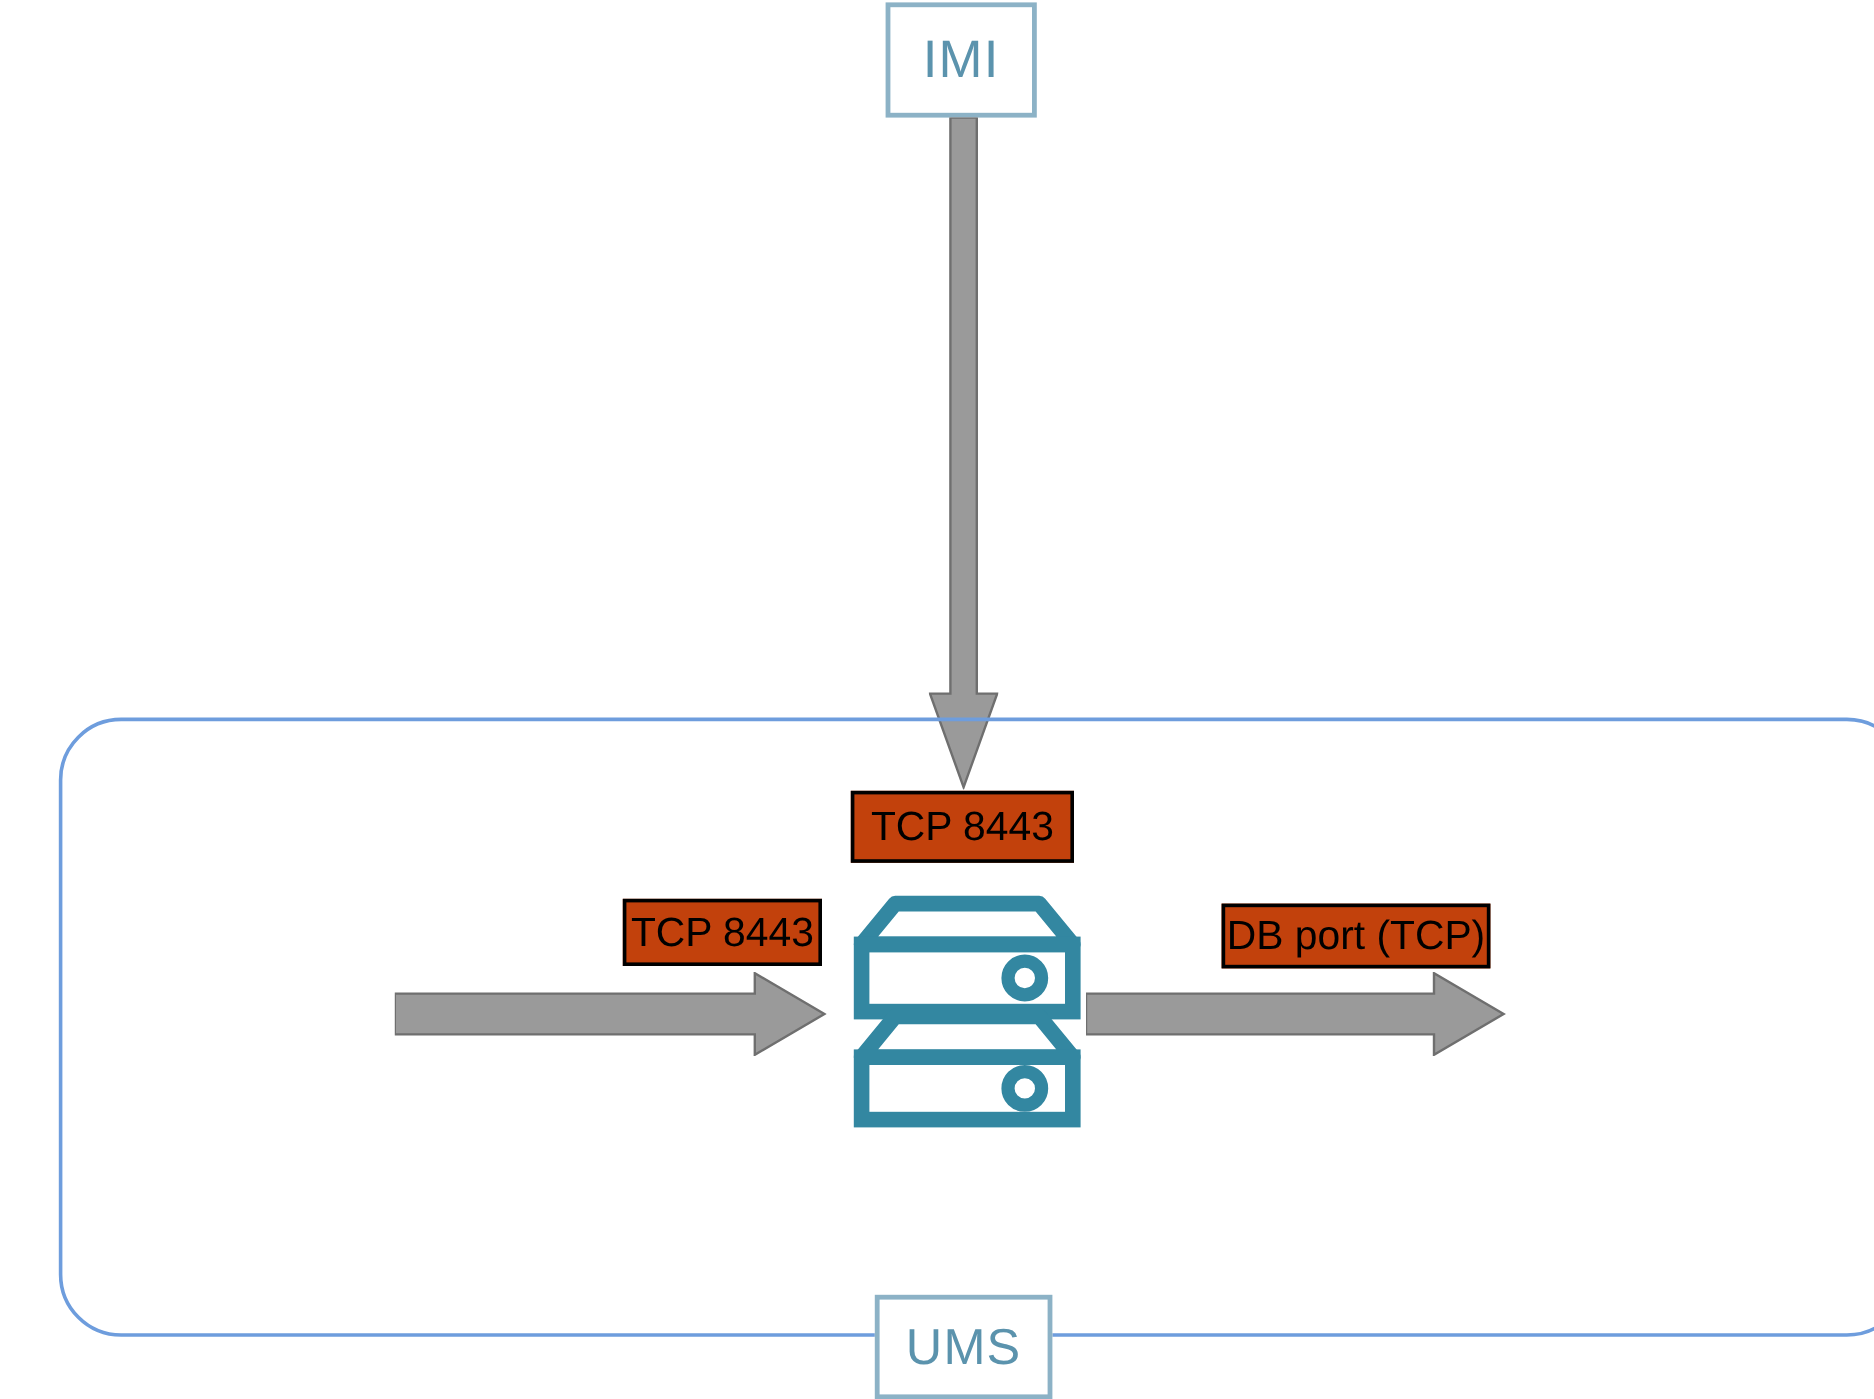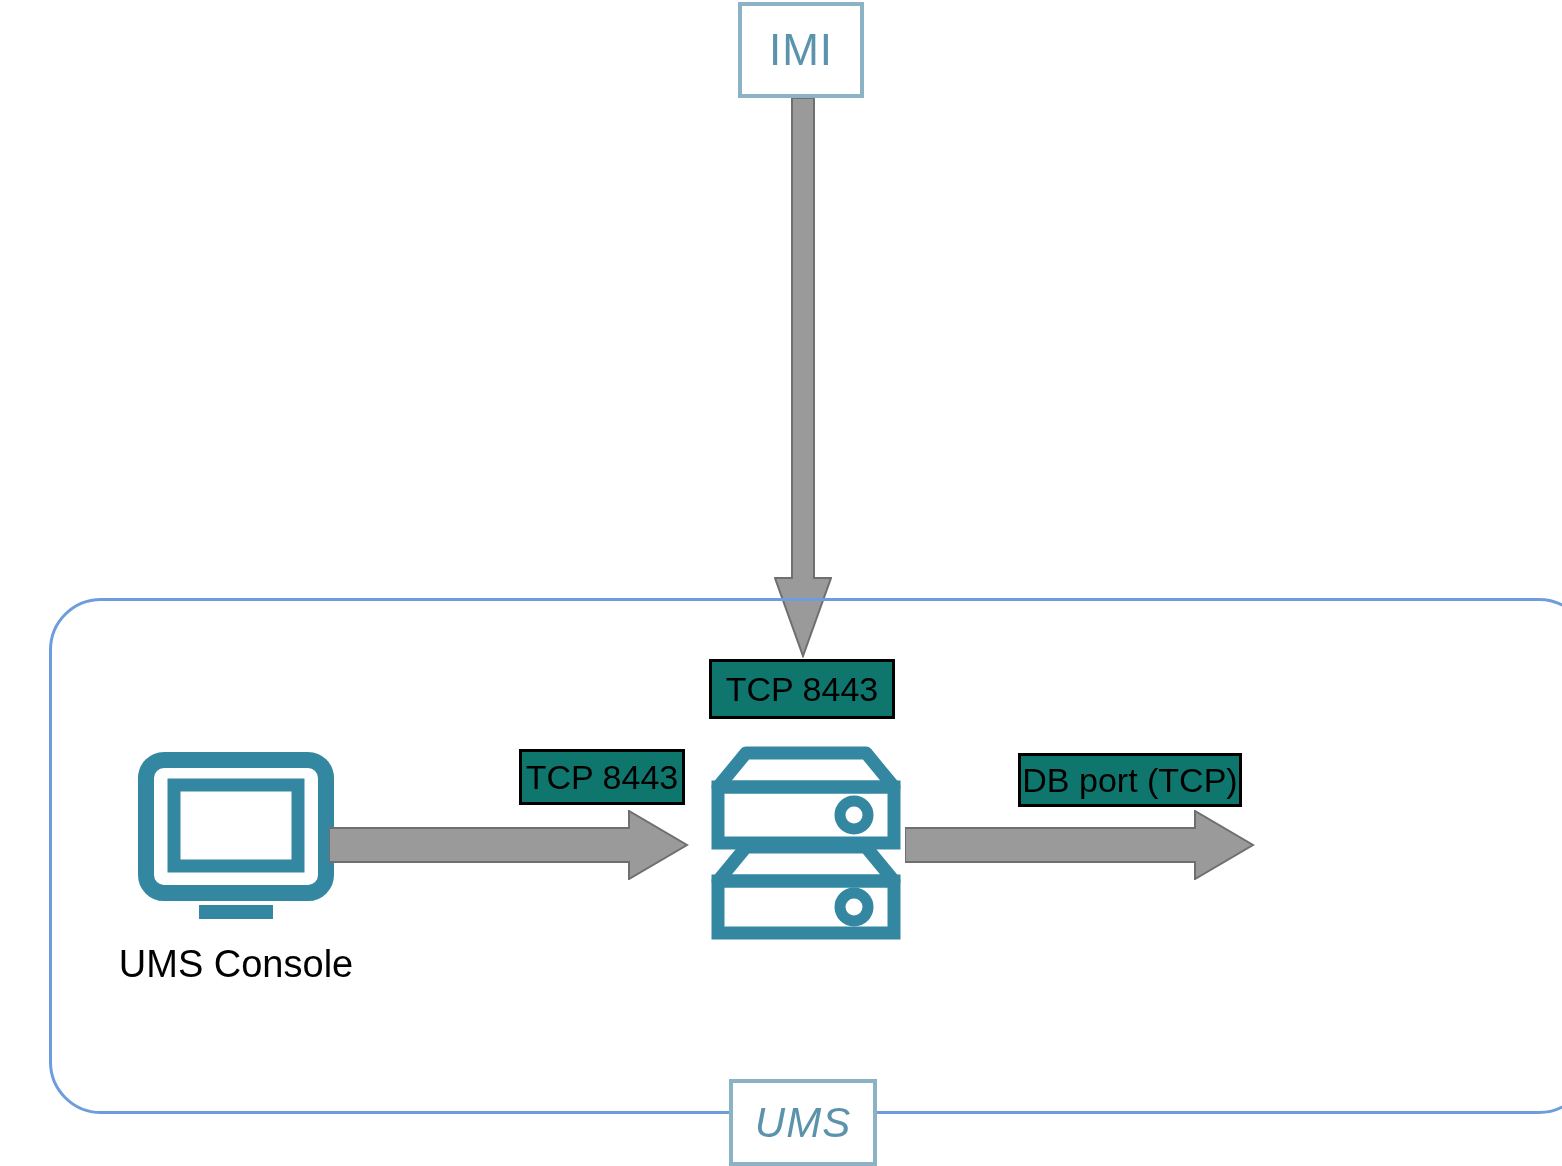--- a/index.html
+++ b/index.html
@@ -58,40 +58,39 @@
     left: 688px;
     top: 1079px;
     width: 148px;
     height: 87px;
     border: 4px solid #8cb2c6;
     background: #ffffff;
     box-sizing: border-box;
     display: flex;
     align-items: center;
     justify-content: center;
-    font-style: italic;
   }
   .ums-tag .label {
     font-size: 42px;
     color: #5b93ad;
     letter-spacing: 1px;
     line-height: 1;
   }
 
   
   .arrow {
     position: absolute;
   }
   .arrow svg { display: block; }
 
   
   .port-box {
     position: absolute;
     border: 3px solid #000000;
-    background: #0f766e;
+    background: #c2410c;
     box-sizing: border-box;
     display: flex;
     align-items: center;
     justify-content: center;
     color: #000000;
     font-size: 34px;
     line-height: 1;
     white-space: nowrap;
   }
   #port-top    { left: 668px; top: 659px;  width: 186px; height: 60px; }
@@ -129,28 +128,20 @@
       <polygon points="18,0 40,0 40,480 57,480 29,558 1,480 18,480" fill="#9a9a9a" stroke="#6f6f6f" stroke-width="2"></polygon>
     </svg>
   </div>
 
   <div class="ums-boundary"></div>
 
   <div class="port-box" id="port-top">
     <span>TCP 8443</span>
   </div>
 
-  <div class="node" id="node-console">
-    <svg class="icon" width="200" height="175" viewBox="0 0 200 175">
-      <rect x="10" y="8" width="180" height="133" rx="18" ry="18" fill="none" stroke="#3387a1" stroke-width="16"></rect>
-      <rect x="38" y="33" width="124" height="81" fill="none" stroke="#3387a1" stroke-width="13"></rect>
-      <rect x="63" y="153" width="74" height="14" fill="#3387a1"></rect>
-    </svg>
-    <div class="node-label">UMS Console</div>
-  </div>
 
   <div class="arrow" style="left:288px; top:810px;">
     <svg width="360" height="70" viewBox="0 0 360 70">
       <polygon points="0,18 300,18 300,1 358,35 300,69 300,52 0,52" fill="#9a9a9a" stroke="#6f6f6f" stroke-width="2"></polygon>
     </svg>
   </div>
 
   <div class="port-box" id="port-left">
     <span>TCP 8443</span>
   </div>

